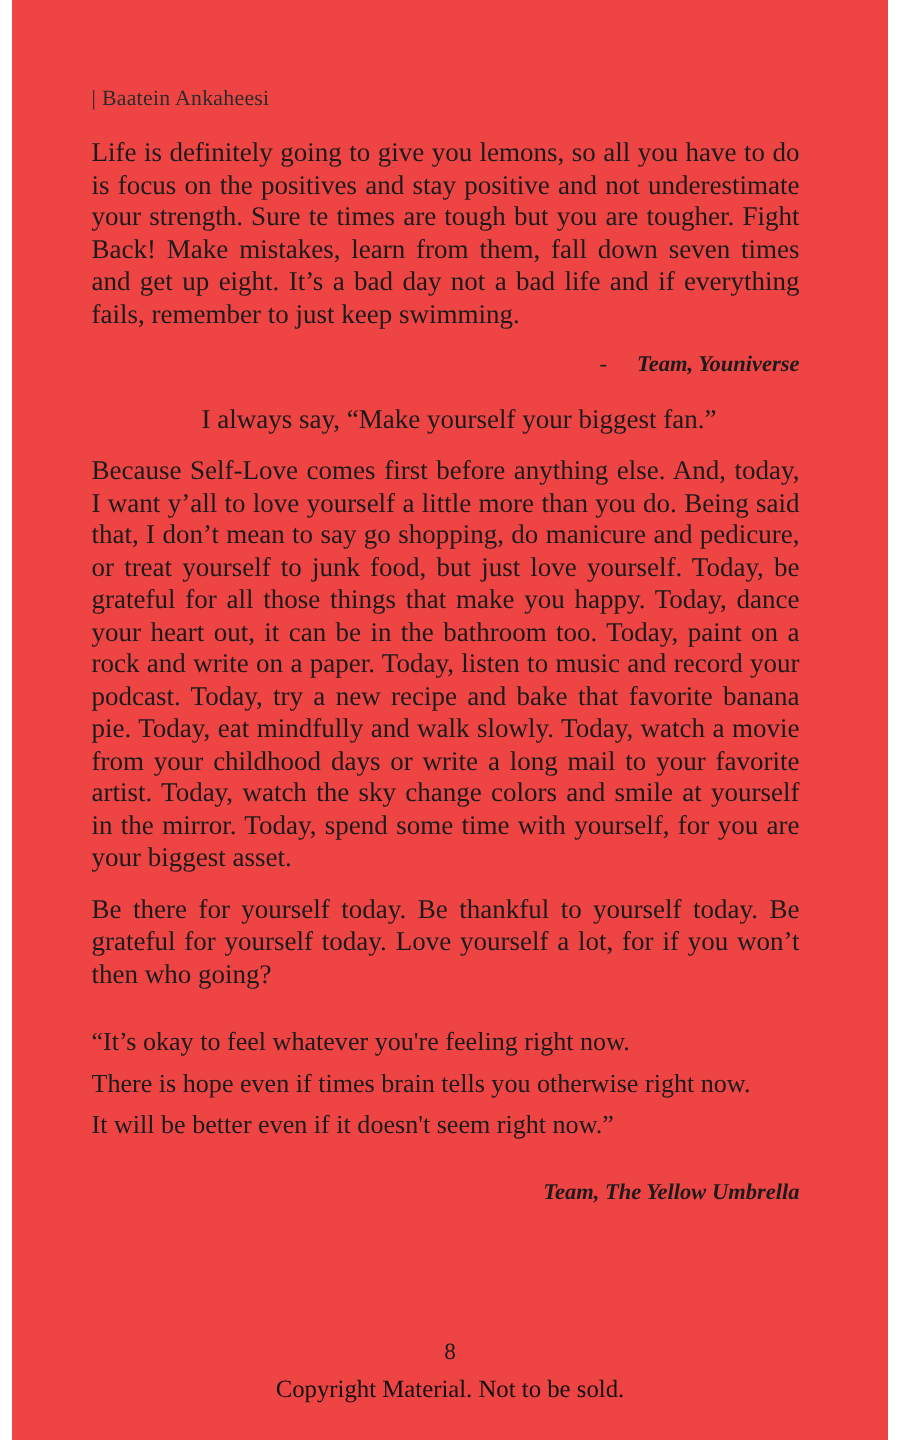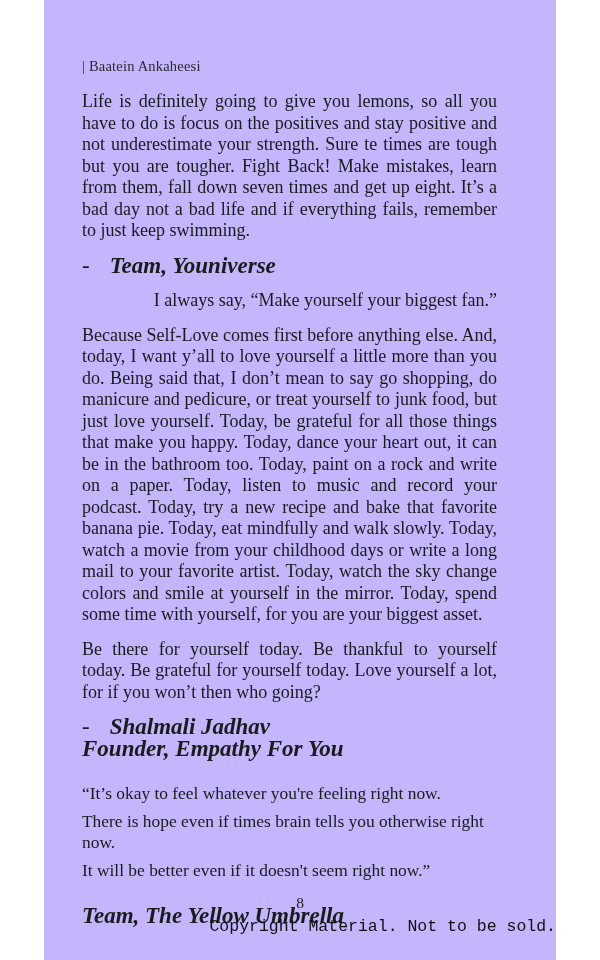--- a/index.html
+++ b/index.html
@@ -2,49 +2,49 @@
 <html><head>
 <meta charset="utf-8">
 <style>
   html, body {
     margin: 0;
     padding: 0;
     background: #ffffff;
   }
   .page {
     position: relative;
-    width: 512px;
+    width: 584px;
     height: 960px;
     margin: 0 auto;
-    background: #c4b5fd;
+    background: #ef4444;
     font-family: "Liberation Serif", serif;
     color: #1b1b1b;
     box-sizing: border-box;
-    padding: 58px 59px 0 38px;
+    padding: 58px 59px 0 53px;
     overflow: hidden;
   }
   .running-header {
     font-size: 14.5px;
     color: #2b2b2b;
     margin: 0 0 16px 0;
     letter-spacing: 0.2px;
   }
   p.body-para {
     font-size: 18px;
     line-height: 21.5px;
     text-align: justify;
     margin: 0 0 13px 0;
   }
   p.single-line {
-    text-align: right;
+    text-align: center;
     margin: 14px 0 13px 18px;
   }
   .attribution {
-    text-align: left;
-    font-size: 23px;
+    text-align: right;
+    font-size: 15px;
     line-height: 21.5px;
     font-weight: bold;
     font-style: italic;
     margin: 2px 0 12px 0;
   }
   .attribution .att-dash {
     font-weight: normal;
     font-style: normal;
   }
   .attribution .att-gap {
@@ -73,24 +73,23 @@
     bottom: 24px;
     text-align: center;
   }
   .page-number {
     font-family: "Liberation Serif", serif;
     font-size: 15.5px;
     color: #1b1b1b;
     margin-bottom: 5px;
   }
   .copyright-line {
-    font-family: Liberation Mono, monospace;
+    font-family: Liberation Serif, serif;
     font-size: 16.5px;
     color: #101010;
-    text-align: right;
   }
 </style>
 </head>
 <body>
 
 <div class="page">
 
   <div class="running-header">| Baatein Ankaheesi</div>
 
   <p class="body-para">Life is definitely going to give you lemons, so all you have to do is focus on the positives and stay positive and not underestimate your strength. Sure te times are tough but you are tougher. Fight Back! Make mistakes, learn from them, fall down seven times and get up eight. It’s a bad day not a bad life and if everything fails, remember to just keep swimming.</p>
@@ -98,24 +97,20 @@
   <div class="attribution">
     <span class="att-dash">-</span><span class="att-gap"></span><span>Team, Youniverse</span>
   </div>
 
   <p class="body-para single-line">I always say, “Make yourself your biggest fan.”</p>
 
   <p class="body-para">Because Self-Love comes first before anything else. And, today, I want y’all to love yourself a little more than you do. Being said that, I don’t mean to say go shopping, do manicure and pedicure, or treat yourself to junk food, but just love yourself. Today, be grateful for all those things that make you happy. Today, dance your heart out, it can be in the bathroom too. Today, paint on a rock and write on a paper. Today, listen to music and record your podcast. Today, try a new recipe and bake that favorite banana pie. Today, eat mindfully and walk slowly. Today, watch a movie from your childhood days or write a long mail to your favorite artist. Today, watch the sky change colors and smile at yourself in the mirror. Today, spend some time with yourself, for you are your biggest asset.</p>
 
   <p class="body-para">Be there for yourself today. Be thankful to yourself today. Be grateful for yourself today. Love yourself a lot, for if you won’t then who going?</p>
 
-  <div class="attribution">
-    <span class="att-dash">-</span><span class="att-gap"></span><span>Shalmali Jadhav</span>
-    <span class="att-role">Founder, Empathy For You</span>
-  </div>
 
   <div class="quote-block">
     <p>“It’s okay to feel whatever you're feeling right now.</p>
     <p>There is hope even if times brain tells you otherwise right now.</p>
     <p>It will be better even if it doesn't seem right now.”</p>
   </div>
 
   <div class="attribution final">
     <span>Team, The Yellow Umbrella</span>
   </div>

